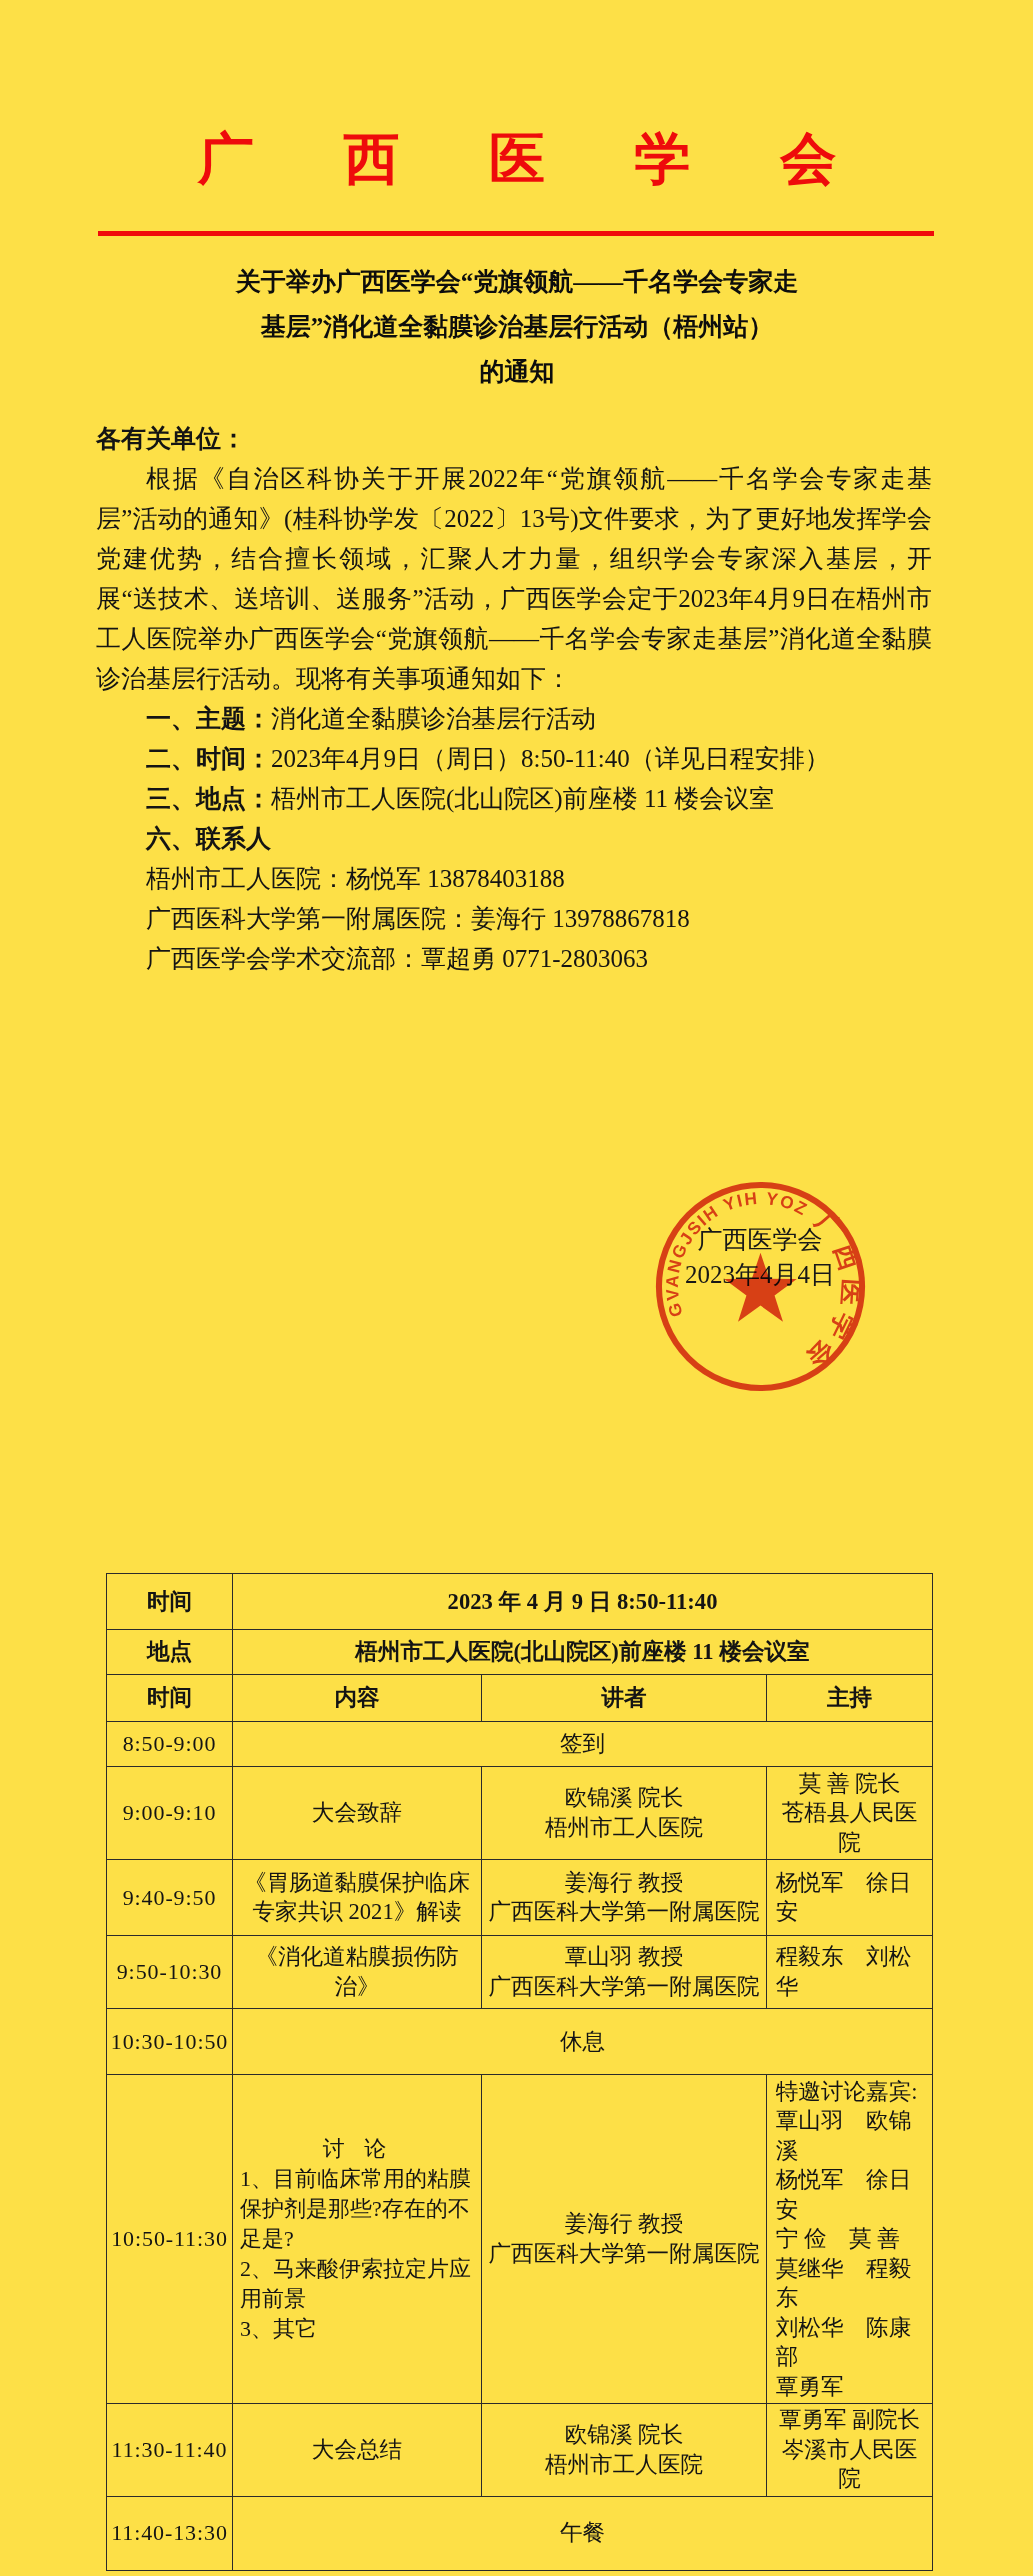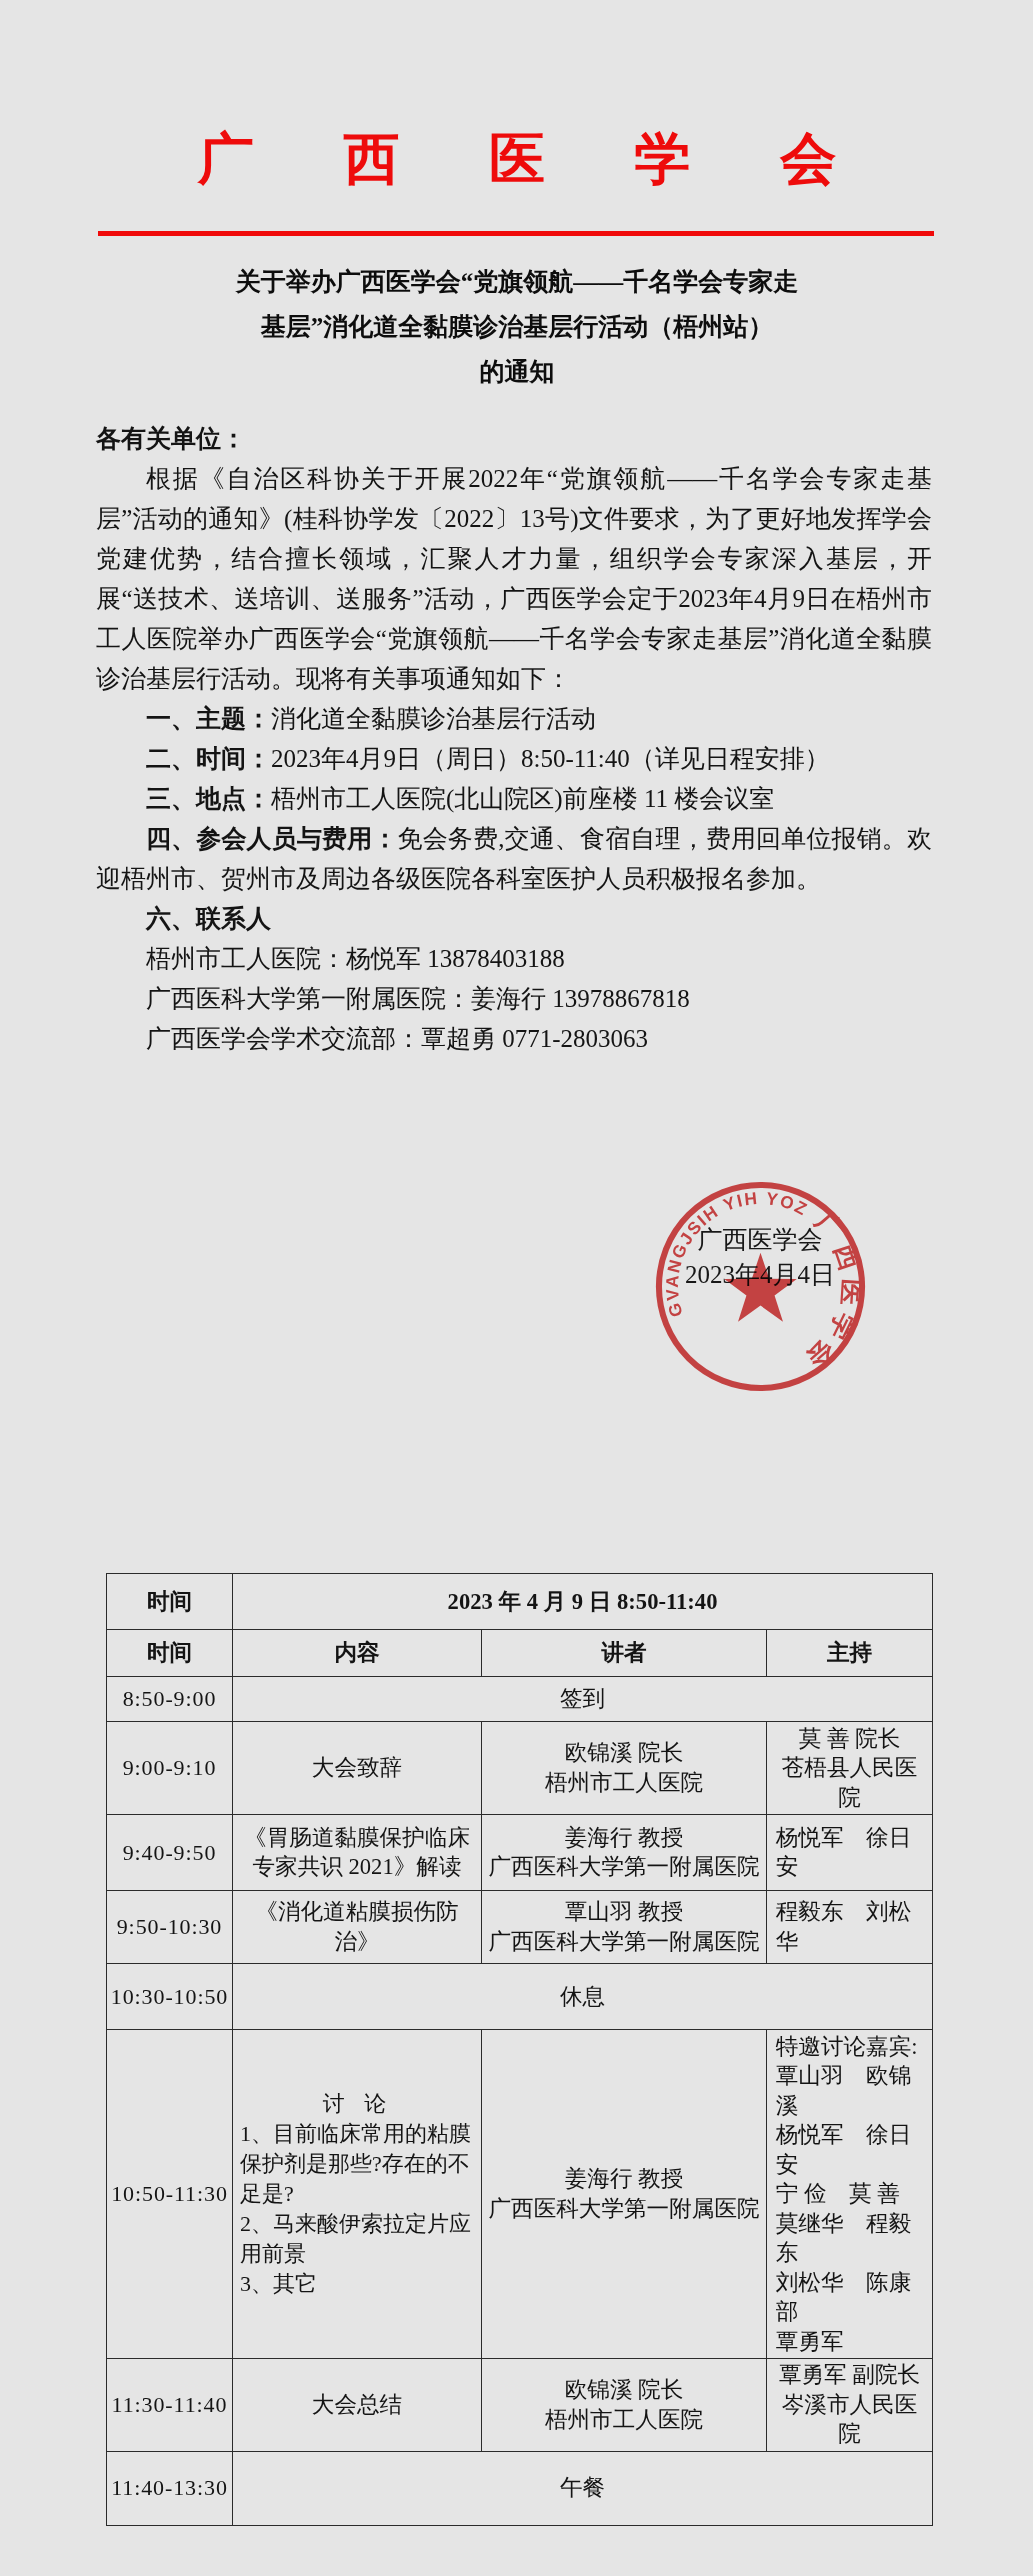--- a/index.html
+++ b/index.html
@@ -1,17 +1,17 @@
 <!DOCTYPE html>
 <html style="font-size:14px"><head>
 <meta charset="utf-8">
 <style>
   html,body{margin:0;padding:0;background:#ffffff;}
   .page{
-    position:relative;width:1034px;height:2576px;background:#e5e5e5;
+    position:relative;width:1034px;height:2576px;background:#fde047;
     font-family:"Liberation Serif","DejaVu Serif",serif;color:#111;
     overflow:hidden;
   }
   
   .org-name{
     position:absolute;top:120px;left:0;width:100%;
     text-align:center;color:#ee0b0b;font-weight:bold;
     font-size:56px;letter-spacing:0.30em;text-indent:0.30em;line-height:78px;
     font-family:"Liberation Sans","DejaVu Sans",sans-serif;
   }
@@ -75,21 +75,20 @@
     <div class="line">基层”消化道全黏膜诊治基层行活动（梧州站）</div>
     <div class="line">的通知</div>
   </div>
 
   <div class="body-text">
     <p class="salutation">各有关单位：</p>
     <p class="indent">根据《自治区科协关于开展2022年“党旗领航——千名学会专家走基层”活动的通知》(桂科协学发〔2022〕13号)文件要求，为了更好地发挥学会党建优势，结合擅长领域，汇聚人才力量，组织学会专家深入基层，开展“送技术、送培训、送服务”活动，广西医学会定于2023年4月9日在梧州市工人医院举办广西医学会“党旗领航——千名学会专家走基层”消化道全黏膜诊治基层行活动。现将有关事项通知如下：</p>
     <p class="indent item"><b>一、主题：</b><span>消化道全黏膜诊治基层行活动</span></p>
     <p class="indent item"><b>二、时间：</b><span>2023年4月9日（周日）8:50-11:40（详见日程安排）</span></p>
     <p class="indent item"><b>三、地点：</b><span>梧州市工人医院(北山院区)前座楼 11 楼会议室</span></p>
-    <p class="indent item"><b>四、参会人员与费用：</b><span>免会务费,交通、食宿自理，费用回单位报销。欢迎梧州市、贺州市及周边各级医院各科室医护人员积极报名参加。</span></p>
     <p class="indent item"><b>六、联系人</b></p>
     <p class="indent">梧州市工人医院：杨悦军 13878403188</p>
     <p class="indent">广西医科大学第一附属医院：姜海行 13978867818</p>
     <p class="indent">广西医学会学术交流部：覃超勇 0771-2803063</p>
   </div>
 
   <div class="signature">
     <div>广西医学会</div>
     <div>2023年4月4日</div>
   </div>
@@ -115,20 +114,24 @@
         <col style="width:126px">
         <col style="width:249px">
         <col style="width:285px">
         <col style="width:166px">
       </colgroup>
     <tbody>
       <tr class="h-meta1">
         <td class="bold">时间</td>
         <td class="bold" colspan="3">2023 年 4 月 9 日  8:50-11:40</td>
       </tr>
+      <tr class="h-meta2">
+        <td class="bold">地点</td>
+        <td class="bold" colspan="3">梧州市工人医院(北山院区)前座楼 11 楼会议室</td>
+      </tr>
       <tr class="h-head">
         <td class="bold">时间</td>
         <td class="bold">内容</td>
         <td class="bold">讲者</td>
         <td class="bold">主持</td>
       </tr>
 
       <tr class="h-signin">
         <td class="time">8:50-9:00</td>
         <td colspan="3">签到</td>

